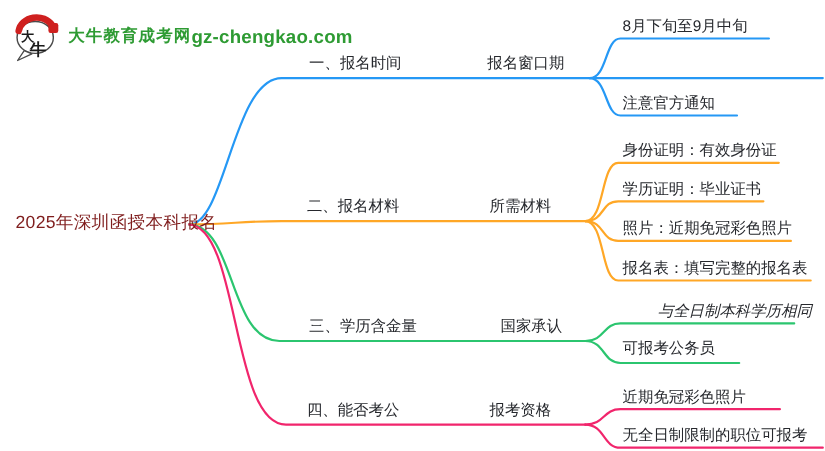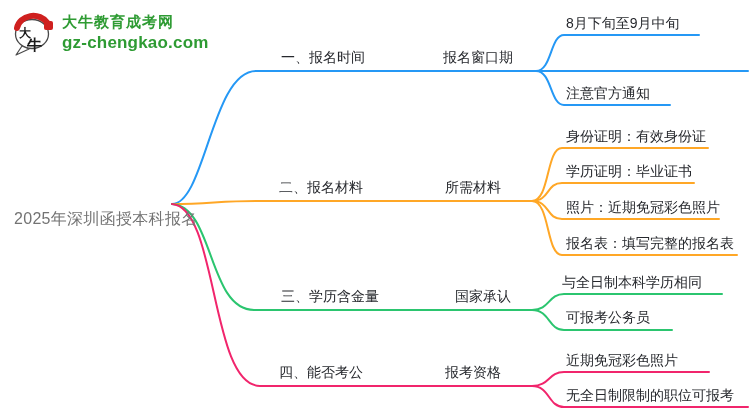--- a/index.html
+++ b/index.html
@@ -5,25 +5,25 @@
   html,body { margin:0; padding:0; background:#ffffff; }
   .stage {
     position:relative; width:750px; height:410px; background:#ffffff;
     font-family:"Liberation Sans","DejaVu Sans",sans-serif; overflow:hidden;
   }
   svg.wires { position:absolute; left:0; top:0; }
   .node {
     position:absolute; white-space:nowrap; color:#26282d;
     font-size:14px; line-height:18px;
   }
-  .root-label { font-size:16px; color:#737373; letter-spacing:.3px;margin-top:16px; }
+  .root-label { font-size:16px; color:#7f1d1d; letter-spacing:.3px; }
   .leaf-label { font-size:14px; color:#26282d; }
 
   .logo { position:absolute; left:11px; top:9px; display:flex; align-items:center; gap:5px; }
-  .logo-txt { display:flex; flex-direction:column; }
+  .logo-txt { display:flex; }
   .logo-title { color:#2e9b33; font-weight:bold; font-size:15px; letter-spacing:1px; }
   .logo-domain { color:#2e9b33; font-weight:bold; font-size:17px; letter-spacing:.2px; margin-top:1px; }
 </style>
 </head>
 <body>
 
 <div class="stage">
 
   <svg class="wires" width="750" height="410" viewBox="0 0 750 410">
     <g fill="none" stroke-width="2" stroke-linecap="round" stroke="#2598f5">
@@ -75,21 +75,21 @@
 
   <div class="node" style="left:279px; top:178px;">二、报名材料</div>
   <div class="node" style="left:445px; top:178px;">所需材料</div>
   <div class="node leaf-label" style="left:566px; top:127px;">身份证明：有效身份证</div>
   <div class="node leaf-label" style="left:566px; top:162px;">学历证明：毕业证书</div>
   <div class="node leaf-label" style="left:566px; top:198px;">照片：近期免冠彩色照片</div>
   <div class="node leaf-label" style="left:566px; top:234px;">报名表：填写完整的报名表</div>
 
   <div class="node" style="left:281px; top:287px;">三、学历含金量</div>
   <div class="node" style="left:455px; top:287px;">国家承认</div>
-  <div class="node leaf-label" style="left:562px; top:273px;">与全日制本科学历相同</div>
+  <div class="node leaf-label" style="left:598px; top:273px;font-style:italic;">与全日制本科学历相同</div>
   <div class="node leaf-label" style="left:566px; top:309px;font-family:Liberation Mono, monospace;">可报考公务员</div>
 
   <div class="node" style="left:279px; top:363px;">四、能否考公</div>
   <div class="node" style="left:445px; top:363px;">报考资格</div>
   <div class="node leaf-label" style="left:566px; top:351px;">近期免冠彩色照片</div>
   <div class="node leaf-label" style="left:566px; top:386px;">无全日制限制的职位可报考</div>
 
 </div>
 
 </body></html>

